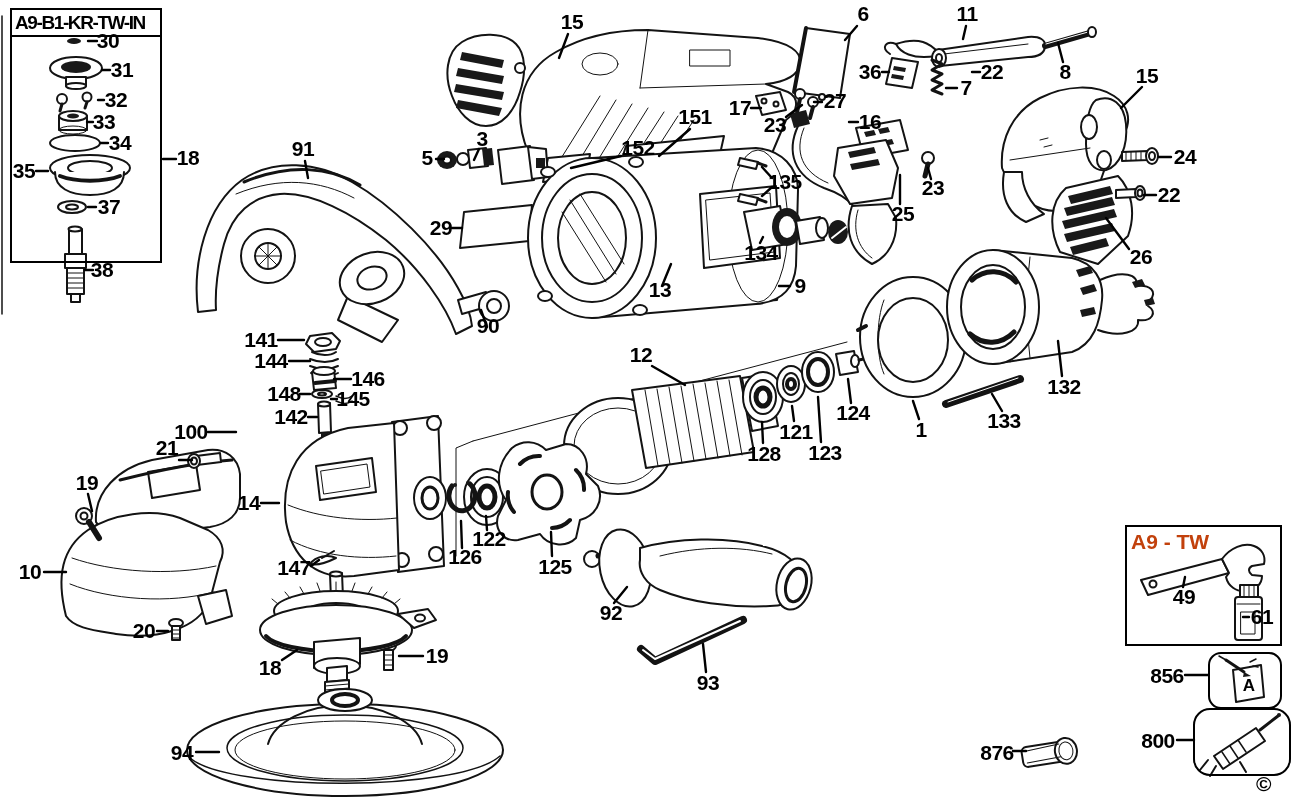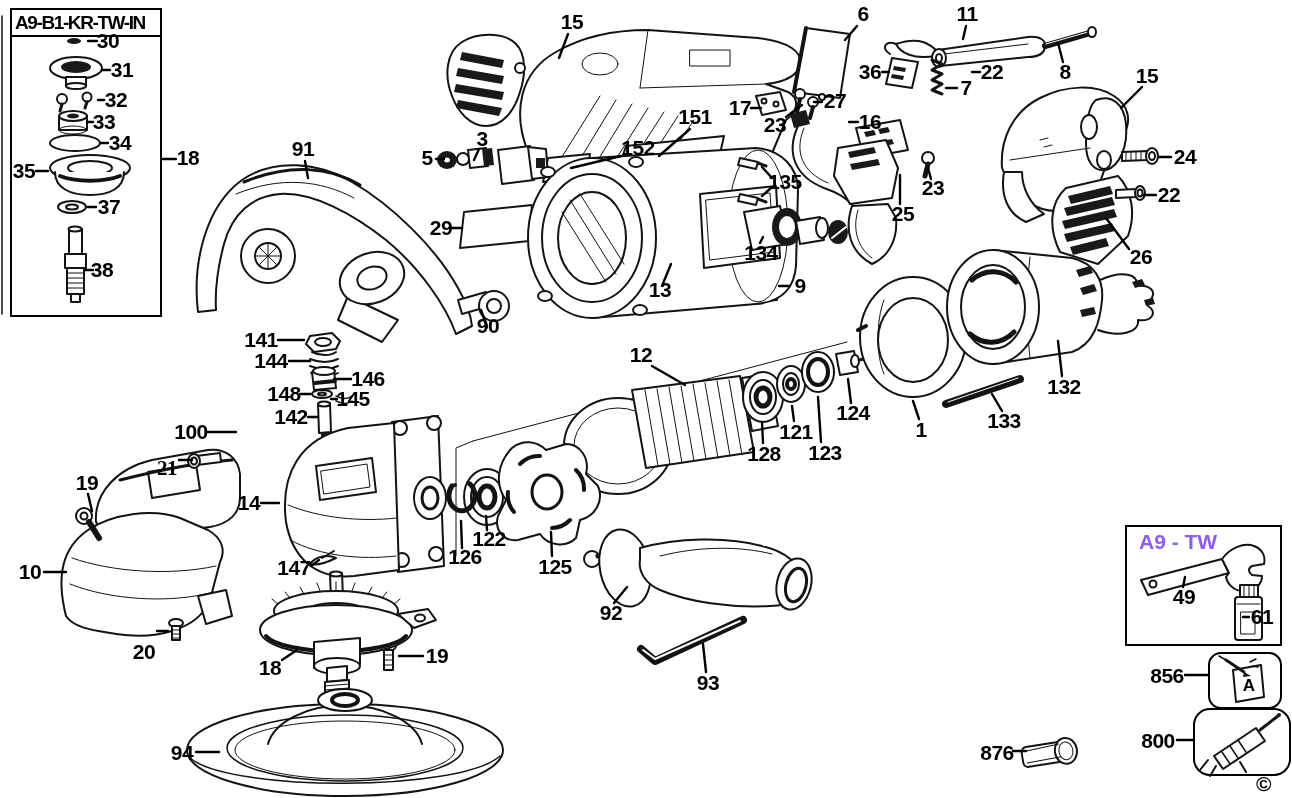--- a/index.html
+++ b/index.html
@@ -16,25 +16,25 @@
   #art .w3{stroke-width:3;} #art .w4{stroke-width:4;} #art .w5{stroke-width:5;}
   #art .w6{stroke-width:6;} #art .w8{stroke-width:8;}
   #art .wht{stroke:#fff;}
   
   #leaders{position:absolute;left:0;top:0;z-index:6;}
   
   .plabel{position:absolute;z-index:8;transform:translate(-50%,-50%);
           font-weight:bold;font-size:21px;letter-spacing:-0.5px;color:#000;white-space:nowrap;}
   
   .box{position:absolute;border:2px solid #000;z-index:4;box-sizing:border-box;}
-  #box-kit-in{left:10px;top:8px;width:152px;height:309px;}
+  #box-kit-in{left:10px;top:8px;width:152px;height:255px;}
   #kit-in-title{font-weight:bold;font-size:19px;letter-spacing:-1.4px;padding:2px 2px 1px 3px;
                 border-bottom:2px solid #000;color:#000;}
   #box-kit-tw{left:1125px;top:525px;width:157px;height:121px;}
-  #kit-tw-title{position:absolute;left:12px;top:3px;font-weight:bold;font-size:21px;color:#8b5cf6;}
+  #kit-tw-title{position:absolute;left:4px;top:3px;font-weight:bold;font-size:21px;color:#c2410c;}
   #box-kit-krtw{left:962px;top:698px;width:134px;height:72px;}
   #kit-krtw-title{position:absolute;left:0;right:0;top:2px;text-align:center;
                   font-weight:bold;font-size:20px;letter-spacing:-0.5px;color:#000;}
   #box-856{left:1208px;top:652px;width:70px;height:53px;border:2px solid #000;border-radius:13px;position:absolute;z-index:4;}
   #box-800{left:1193px;top:708px;width:94px;height:64px;border:2px solid #000;border-radius:17px;position:absolute;z-index:4;}
   #icon-a{position:absolute;left:1249px;top:686px;z-index:5;transform:translate(-50%,-50%);
           font-weight:bold;font-size:17px;color:#000;}
   #copyright{position:absolute;left:1256px;top:772px;z-index:5;font-weight:bold;font-size:21px;color:#000;}
 </style>
 </head>
@@ -598,24 +598,24 @@
       <div class="plabel" style="left: 764px; top: 454px;">128</div>
       <div class="plabel" style="left: 261px; top: 340px;">141</div>
       <div class="plabel" style="left: 271px; top: 361px;">144</div>
       <div class="plabel" style="left: 368px; top: 379px;">146</div>
       <div class="plabel" style="left: 284px; top: 394px;">148</div>
       <div class="plabel" style="left: 353px; top: 399px;">145</div>
       <div class="plabel" style="left: 291px; top: 417px;">142</div>
       <div class="plabel" style="left: 249px; top: 503px;">14</div>
       <div class="plabel" style="left: 294px; top: 568px;">147</div>
       <div class="plabel" style="left: 191px; top: 432px;">100</div>
-      <div class="plabel" style="left: 167px; top: 468px; font-family: Liberation Serif, serif;">21</div>
+      <div class="plabel" style="left: 167px; top: 448px;">21</div>
       <div class="plabel" style="left: 87px; top: 483px;">19</div>
       <div class="plabel" style="left: 30px; top: 572px;">10</div>
-      <div class="plabel" style="left: 144px; top: 631px; margin-top: 21px;">20</div>
+      <div class="plabel" style="left: 144px; top: 631px;">20</div>
       <div class="plabel" style="left: 270px; top: 668px;">18</div>
       <div class="plabel" style="left: 437px; top: 656px;">19</div>
       <div class="plabel" style="left: 182px; top: 753px;">94</div>
       <div class="plabel" style="left: 465px; top: 557px;">126</div>
       <div class="plabel" style="left: 489px; top: 539px;">122</div>
       <div class="plabel" style="left: 555px; top: 567px;">125</div>
       <div class="plabel" style="left: 611px; top: 613px;">92</div>
       <div class="plabel" style="left: 708px; top: 683px;">93</div>
       <div class="plabel" style="left: 1184px; top: 597px;">49</div>
       <div class="plabel" style="left: 1262px; top: 617px;">61</div>

